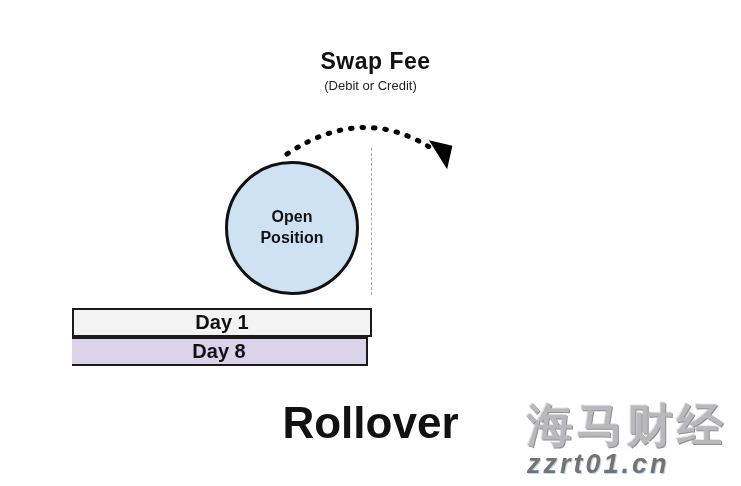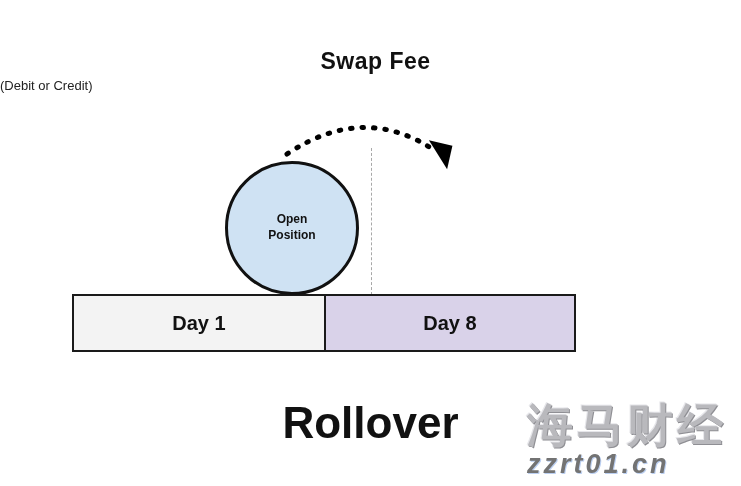--- a/index.html
+++ b/index.html
@@ -21,21 +21,21 @@
     font-size: 23px;
     font-weight: bold;
     color: #111111;
     letter-spacing: 0.5px;
     padding-left: 10px;
   }
   .swap-sub {
     position: absolute;
     left: 0; top: 78px;
     width: 741px;
-    text-align: left;
+    text-align: center;
     font-size: 13px;
     color: #222222;
   }
   .arc-arrow {
     position: absolute;
     left: 265px; top: 100px;
     width: 210px; height: 90px;
   }
   .divider-line {
     position: absolute;
@@ -50,31 +50,32 @@
     border-radius: 50%;
     background: #cfe2f3;
     border: 3px solid #111111;
     display: flex;
     align-items: center;
     justify-content: center;
     text-align: center;
     z-index: 2;
   }
   .open-circle .label {
-    font-size: 12px;
+    font-size: 16px;
     font-weight: bold;
     color: #111111;
     width: 80px;
     line-height: 1.3;
   }
   .timeline {
     position: absolute;
-    left: 72px; top: 294px;
+    left: 72px; top: 308px;
     width: 504px; height: 58px;
     display: flex;
+    flex-direction: column;
   }
   .day-box {
     height: 100%;
     display: flex;
     align-items: center;
     justify-content: center;
     font-size: 20px;
     font-weight: bold;
     color: #111111;
     border: 2px solid #1a1a1a;

